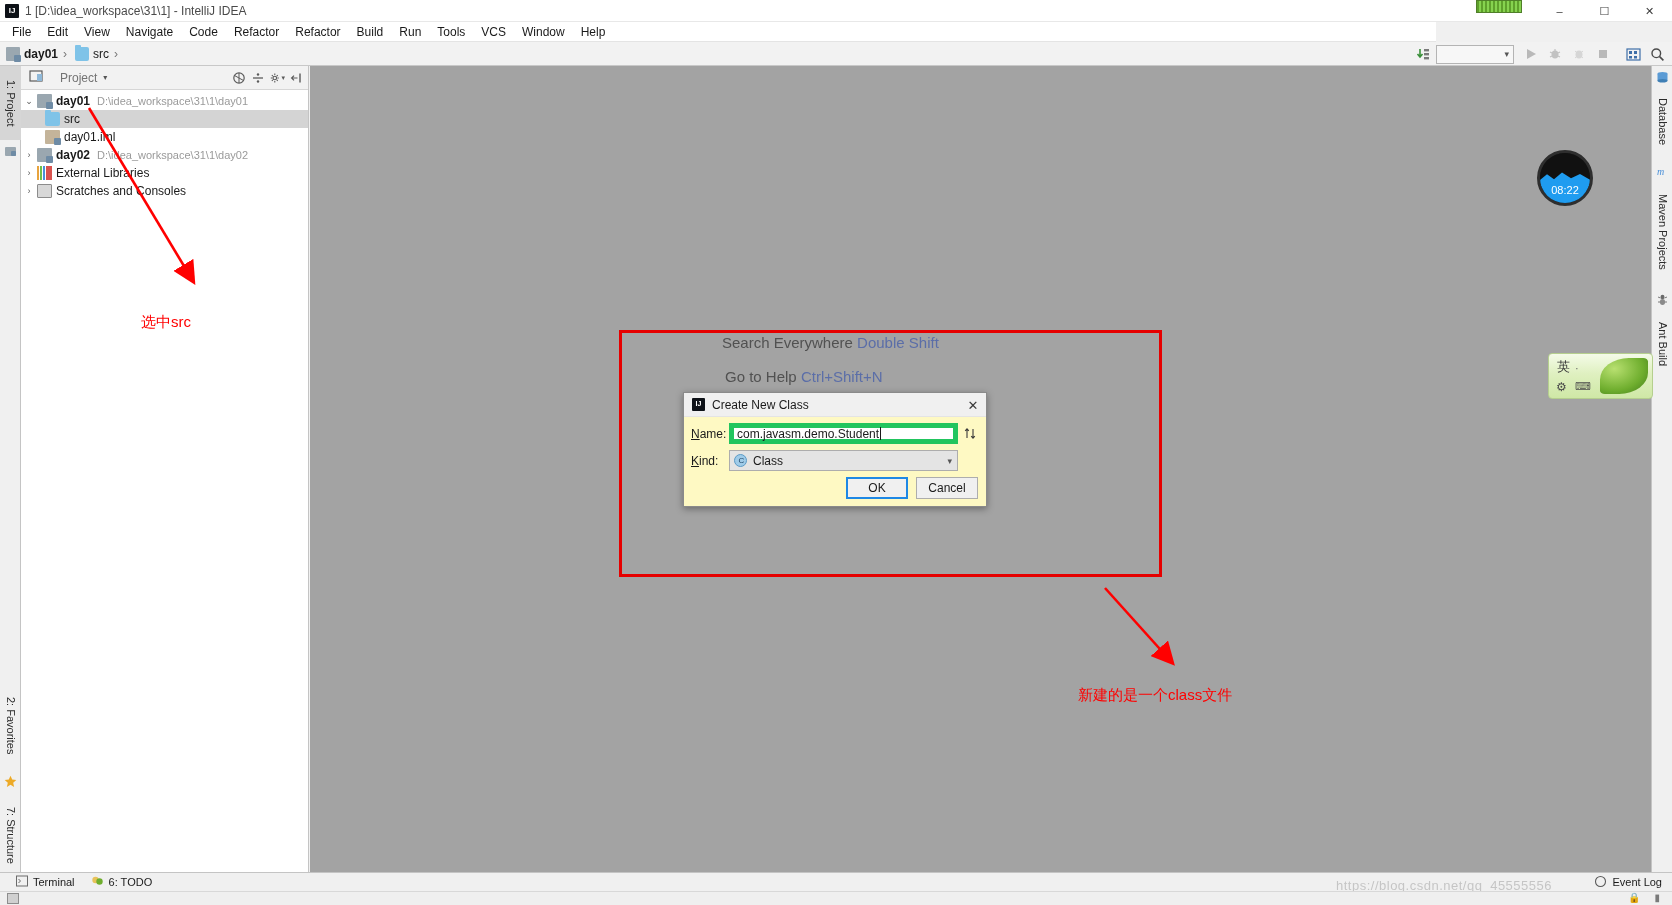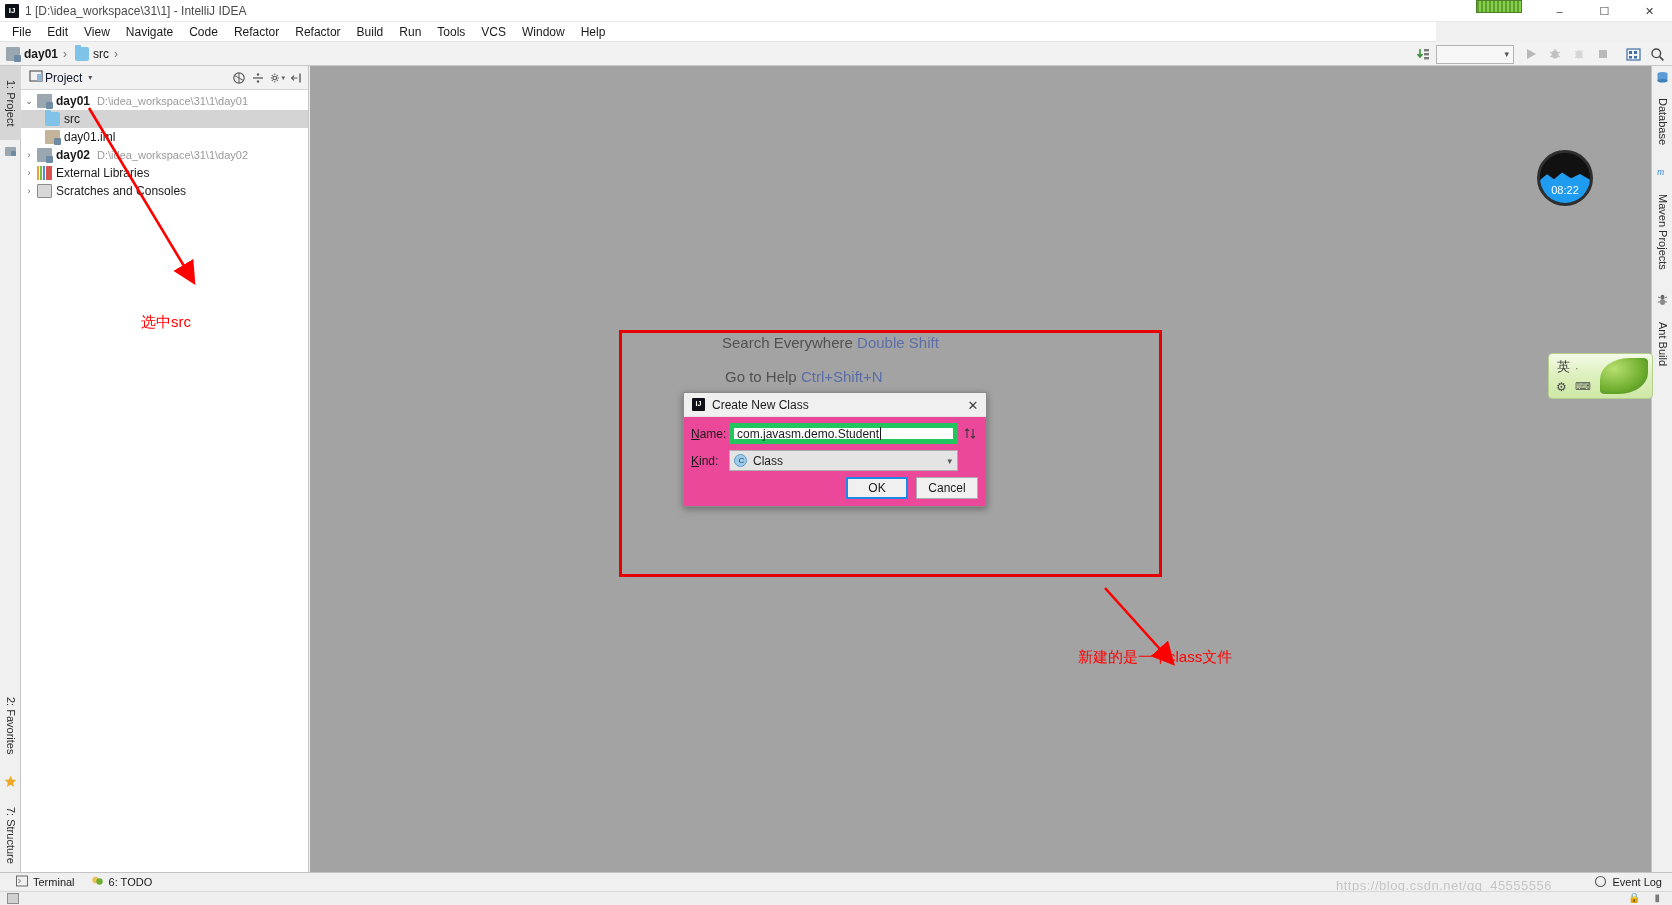--- a/index.html
+++ b/index.html
@@ -112,21 +112,21 @@
 
   
   .projpanel {
     position: absolute; left: 21px; top: 66px; width: 288px; height: 806px;
     background: #ffffff; border-right: 1px solid #c4c4c4;
   }
   .proj-header {
     height: 24px; background: #f2f2f2; border-bottom: 1px solid #d6d6d6;
     display: flex; align-items: center; padding-left: 8px; position: relative;
   }
-  .proj-header .ph-label { font-size: 12px; color: #0f172a; margin-left: 2px; }
+  .proj-header .ph-label { font-size: 12px; color: #737373; margin-left: 17px; }
   .proj-header .caret { margin-left: 6px; font-size: 8px; color: #555; }
   .proj-hdr-icons { position: absolute; right: 4px; top: 0; height: 24px; display: flex; align-items: center; gap: 3px; }
   .ph-ic { width: 16px; height: 16px; display: flex; align-items: center; justify-content: center; color: #555; font-size: 12px; }
 
   .tree { padding-top: 2px; font-size: 12px; color: #1a1a1a; }
   .tnode {
     height: 18px; display: flex; align-items: center; white-space: nowrap;
     padding-right: 4px;
   }
   .tnode.selected { background: #d4d4d4; }
@@ -154,21 +154,21 @@
 
   
   .red-box {
     position: absolute; left: 619px; top: 330px; width: 543px; height: 247px;
     border: 3px solid #e60000; background: transparent;
   }
 
   
   .dialog {
     position: absolute; left: 683px; top: 392px; width: 304px; height: 115px;
-    background: #ec4899; border: 1px solid #8a8a8a;
+    background: #fef9c3; border: 1px solid #8a8a8a;
     box-shadow: 0 2px 7px rgba(0,0,0,0.35);
   }
   .dlg-title {
     height: 24px; background: #f0f0f0; display: flex; align-items: center;
     padding-left: 8px; position: relative; border-bottom: 1px solid #e4e4e4;
   }
   .dlg-title .dlg-ij {
     width: 13px; height: 13px; background: #0d1117; border-radius: 1px;
     position: relative; margin-right: 7px;
   }
@@ -596,21 +596,21 @@
     <defs>
       <marker id="ah" markerWidth="9" markerHeight="9" refX="5" refY="4.5" orient="auto">
         <polygon points="0,0 9,4.5 0,9" fill="#ff0000"></polygon>
       </marker>
     </defs>
     <line x1="89" y1="108" x2="190" y2="276" stroke="#ff0000" stroke-width="2.6" marker-end="url(#ah)"></line>
     <line x1="1105" y1="588" x2="1168" y2="658" stroke="#ff0000" stroke-width="2.6" marker-end="url(#ah)"></line>
   </svg>
 
   <div class="anno-text" style="left:141px; top:313px;">选中src</div>
-  <div class="anno-text" style="left:1078px; top:648px;">新建的是一个class文件</div>
+  <div class="anno-text" style="left:1078px; top:686px;">新建的是一个class文件</div>
 
   <div class="clock-widget">
     <div class="sky"></div>
     <div class="mtn"></div>
     <div class="sea"></div>
     <div class="tm">08:22</div>
   </div>
 
   <div class="ime-widget">
     <div class="leaf"></div>

